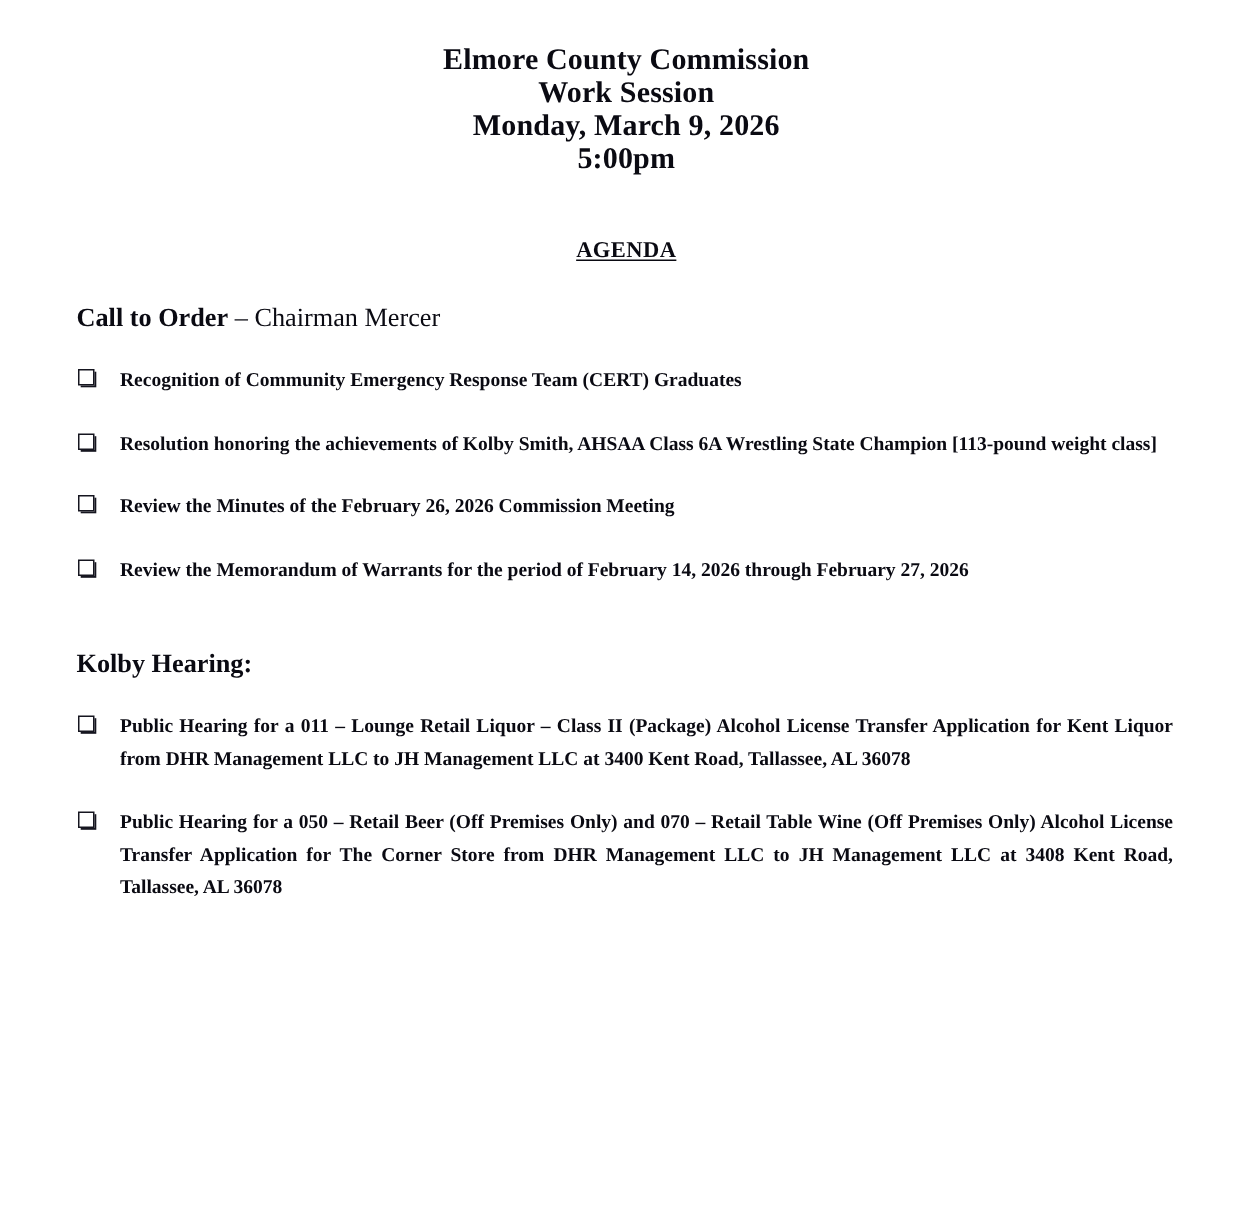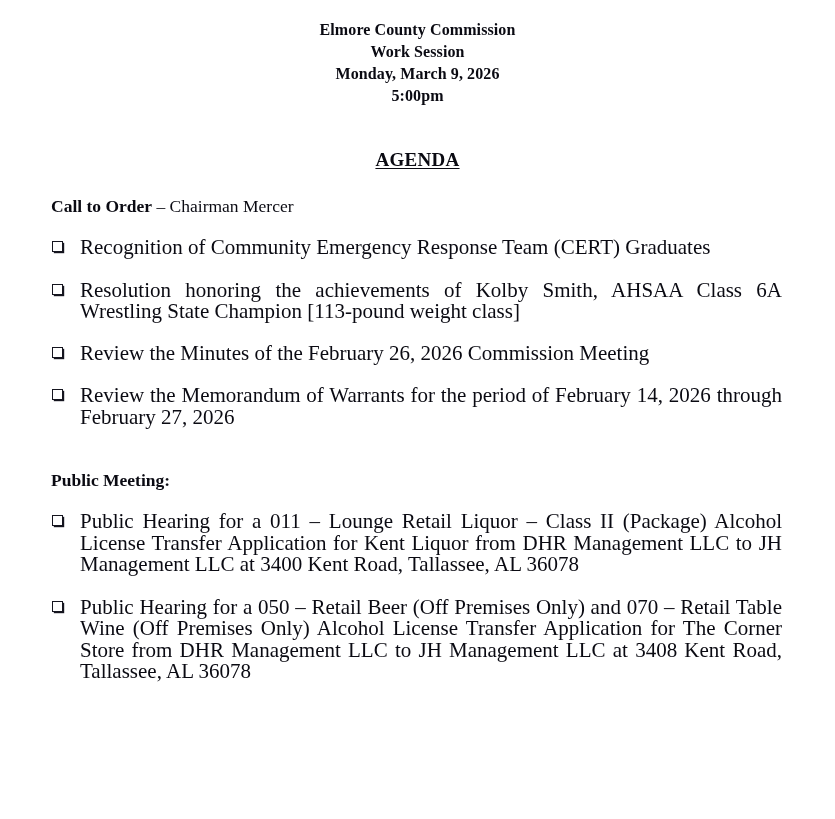--- a/index.html
+++ b/index.html
@@ -20,35 +20,35 @@
     width: 835px;
     height: 819px;
     background: #ffffff;
     box-sizing: border-box;
     padding: 0;
   }
 
   
   .doc-header {
     text-align: center;
-    padding-top: 19px;
+    padding-top: 29px;
     font-weight: bold;
-    font-size: 16px;
+    font-size: 20px;
     line-height: 22px;
     letter-spacing: 0.1px;
   }
   .doc-header div {
     white-space: nowrap;
   }
 
   
   .agenda-title {
     text-align: center;
     font-weight: bold;
-    font-size: 19px;
+    font-size: 15px;
     margin-top: 42px;
     letter-spacing: 0.3px;
   }
   .agenda-title span {
     text-decoration: underline;
     text-underline-offset: 2px;
   }
 
   
   .body-area {
@@ -79,25 +79,26 @@
   .item-list {
     margin: 0;
     padding: 0;
     list-style: none;
   }
 
   .item {
     position: relative;
     padding-left: 29px;
     margin-top: 21px;
-    font-size: 21px;
+    font-size: 13px;
     line-height: 21.5px;
     text-align: justify;
     text-justify: inter-word;
     hyphens: none;
+    font-weight: bold;
   }
   .item:first-child {
     margin-top: 20px;
   }
 
   .box-icon {
     position: absolute;
     left: 1px;
     top: 4px;
     width: 11px;
@@ -149,21 +150,21 @@
       <li class="item">
         <span class="box-icon"></span>
         <span class="txt">Review the Minutes of the February 26, 2026 Commission Meeting</span>
       </li>
       <li class="item">
         <span class="box-icon"></span>
         <span class="txt">Review the Memorandum of Warrants for the period of February 14, 2026 through February 27, 2026</span>
       </li>
     </ul>
 
-    <div class="section-head">Public Meeting:</div>
+    <div class="section-head">Kolby Hearing:</div>
     <ul class="item-list">
       <li class="item">
         <span class="box-icon"></span>
         <span class="txt">Public Hearing for a 011 – Lounge Retail Liquor – Class II (Package) Alcohol License Transfer Application for Kent Liquor from DHR Management LLC to JH Management LLC at 3400 Kent Road, Tallassee, AL 36078</span>
       </li>
       <li class="item">
         <span class="box-icon"></span>
         <span class="txt">Public Hearing for a 050 – Retail Beer (Off Premises Only) and 070 – Retail Table Wine (Off Premises Only) Alcohol License Transfer Application for The Corner Store from DHR Management LLC to JH Management LLC at 3408 Kent Road, Tallassee, AL 36078</span>
       </li>
     </ul>

